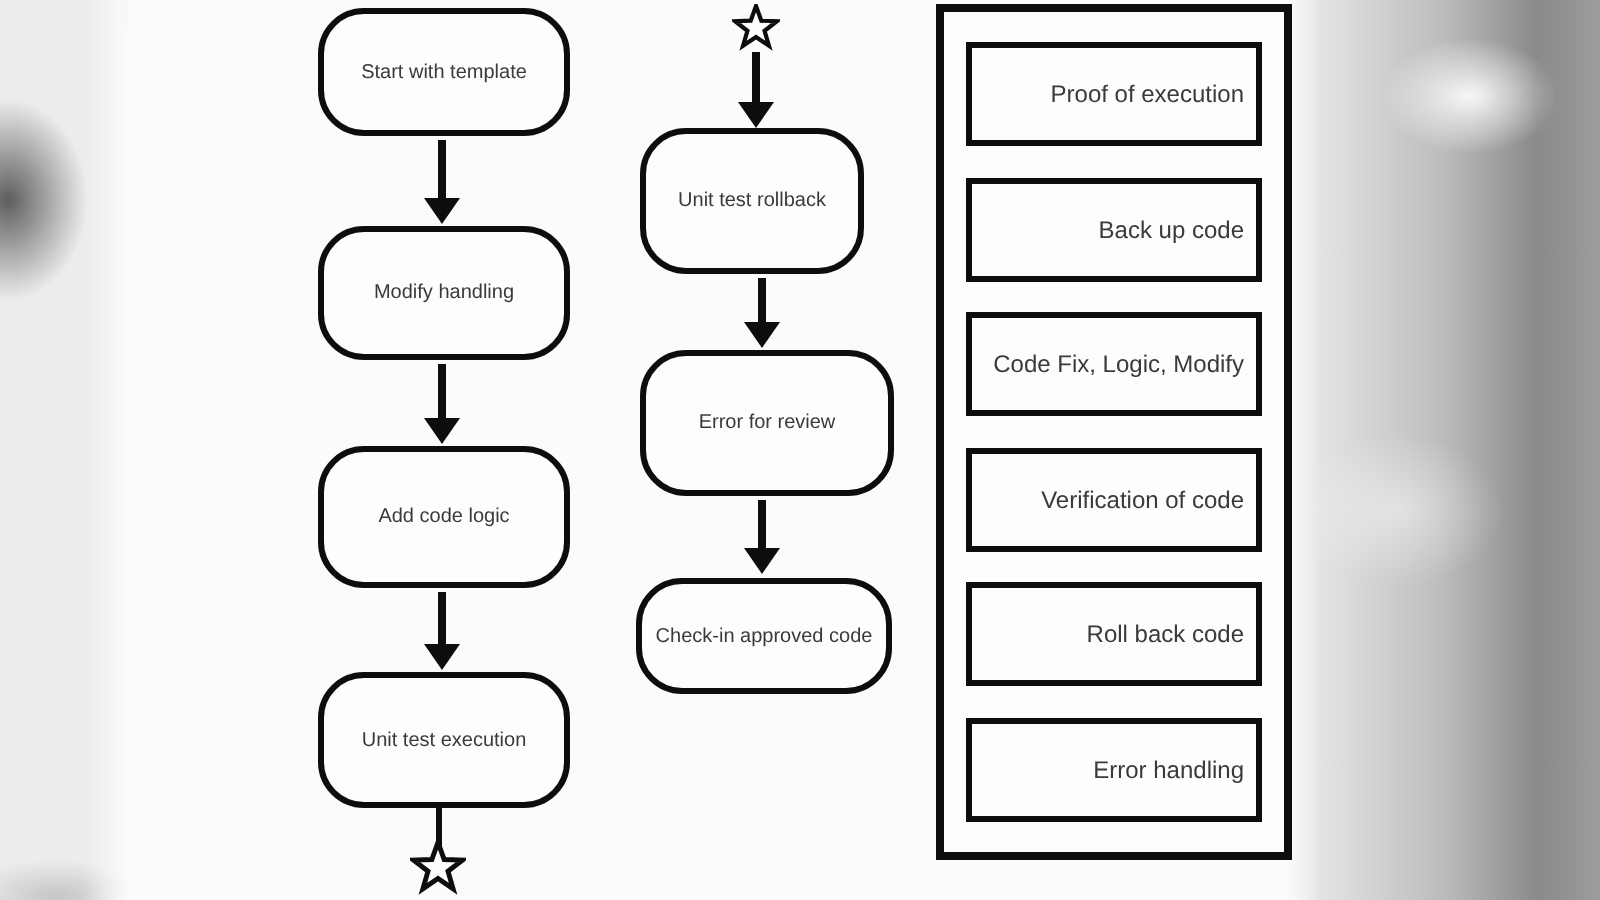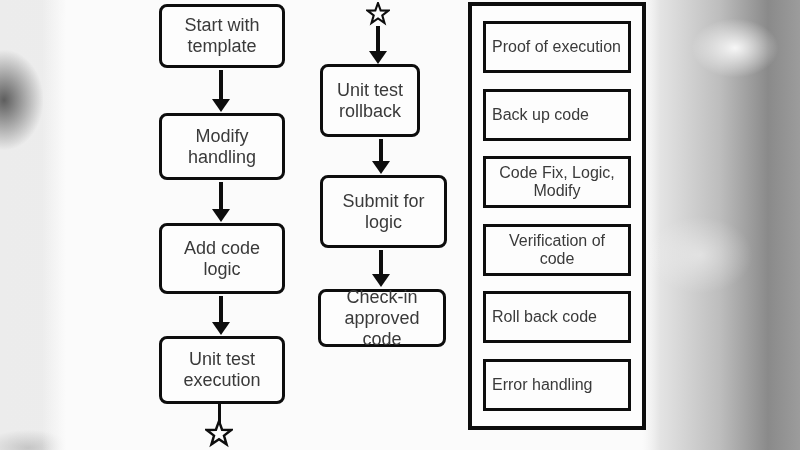--- a/index.html
+++ b/index.html
@@ -22,39 +22,39 @@
       radial-gradient(ellipse 75px 55px at 700px 255px,rgba(255,255,255,0.45), rgba(255,255,255,0) 70%),
       linear-gradient(90deg,#ececec 0%,#f0f0f0 80%,#dcdcdc 84%,#bdbdbd 90%,#8a8a8a 96%,#9c9c9c 100%);
   }
   
   .slide {
     position:absolute; left:42px; top:0; width:618px; height:450px;
     background:linear-gradient(90deg, rgba(251,251,251,0) 0px, #fbfbfb 24px, #fbfbfb 600px, rgba(251,251,251,0) 618px);
   }
 
   .flow-box {
-    position:absolute; background:#fdfdfd; border:3.5px solid #0d0d0d; border-radius:8px;
+    position:absolute; background:#fdfdfd; border:3.5px solid #0d0d0d; border-radius:23px;
     display:flex; align-items:center; justify-content:center; text-align:center;
-    font-size:18px; color:#3a3a3a; padding:2px 6px;
+    font-size:10px; color:#3a3a3a; padding:2px 6px;
   }
   .arrow { position:absolute; width:18px; display:flex; flex-direction:column; align-items:center; }
   .arrow .shaft { width:4px; flex:1; background:#0d0d0d; }
   .arrow .head  { width:0; height:0; border-left:9px solid transparent; border-right:9px solid transparent; border-top:13px solid #0d0d0d; }
   .cline { position:absolute; width:3px; background:#0d0d0d; }
   .star { position:absolute; }
 
   .panel-outer {
     position:absolute; left:468px; top:2px; width:178px; height:428px;
     background:#fdfdfd; border:4px solid #0d0d0d;
     display:flex; flex-direction:column; align-items:center; justify-content:space-evenly;
   }
   .panel-item {
     width:148px; height:52px; background:#fdfdfd; border:3.5px solid #0d0d0d;
-    display:flex; align-items:center; justify-content:flex-start; text-align:center;
-    font-size:16px; color:#3a3a3a; padding:2px 6px;
+    display:flex; align-items:center; justify-content:flex-end; text-align:center;
+    font-size:12px; color:#3a3a3a; padding:2px 6px;
   }
 </style>
 </head>
 <body>
 
 <div class="stage">
   <div class="backdrop"></div>
   <div class="slide"></div>
 
   <div class="flow-box" style="left:159px; top:4px;   width:126px; height:64px;">
@@ -90,30 +90,30 @@
   </svg>
 
   <svg class="star" style="left:366px; top:2px;" width="24" height="24" viewBox="0 0 24 24">
     <path d="M12,1 L14.65,8.36 L22.46,8.60 L16.28,13.39 L18.47,20.90 L12,16.5 L5.53,20.90 L7.72,13.39 L1.54,8.60 L9.35,8.36 Z" fill="#fdfdfd" stroke="#0d0d0d" stroke-width="2.1" stroke-linejoin="miter"></path>
   </svg>
   <div class="arrow" style="left:369px; top:26px; height:38px;">
       <div class="shaft"></div>
       <div class="head"></div>
     </div>
 
-  <div class="flow-box" style="left:320px; top:64px;  width:100px; height:73px;">
+  <div class="flow-box" style="left:320px; top:64px;  width:112px; height:73px;">
     <span>Unit test rollback</span>
   </div>
   <div class="arrow" style="left:372px; top:139px; height:35px;">
       <div class="shaft"></div>
       <div class="head"></div>
     </div>
 
   <div class="flow-box" style="left:320px; top:175px; width:127px; height:73px;">
-    <span>Submit for logic</span>
+    <span>Error for review</span>
   </div>
   <div class="arrow" style="left:372px; top:250px; height:37px;">
       <div class="shaft"></div>
       <div class="head"></div>
     </div>
 
   <div class="flow-box" style="left:318px; top:289px; width:128px; height:58px;">
     <span>Check-in approved code</span>
   </div>
 

